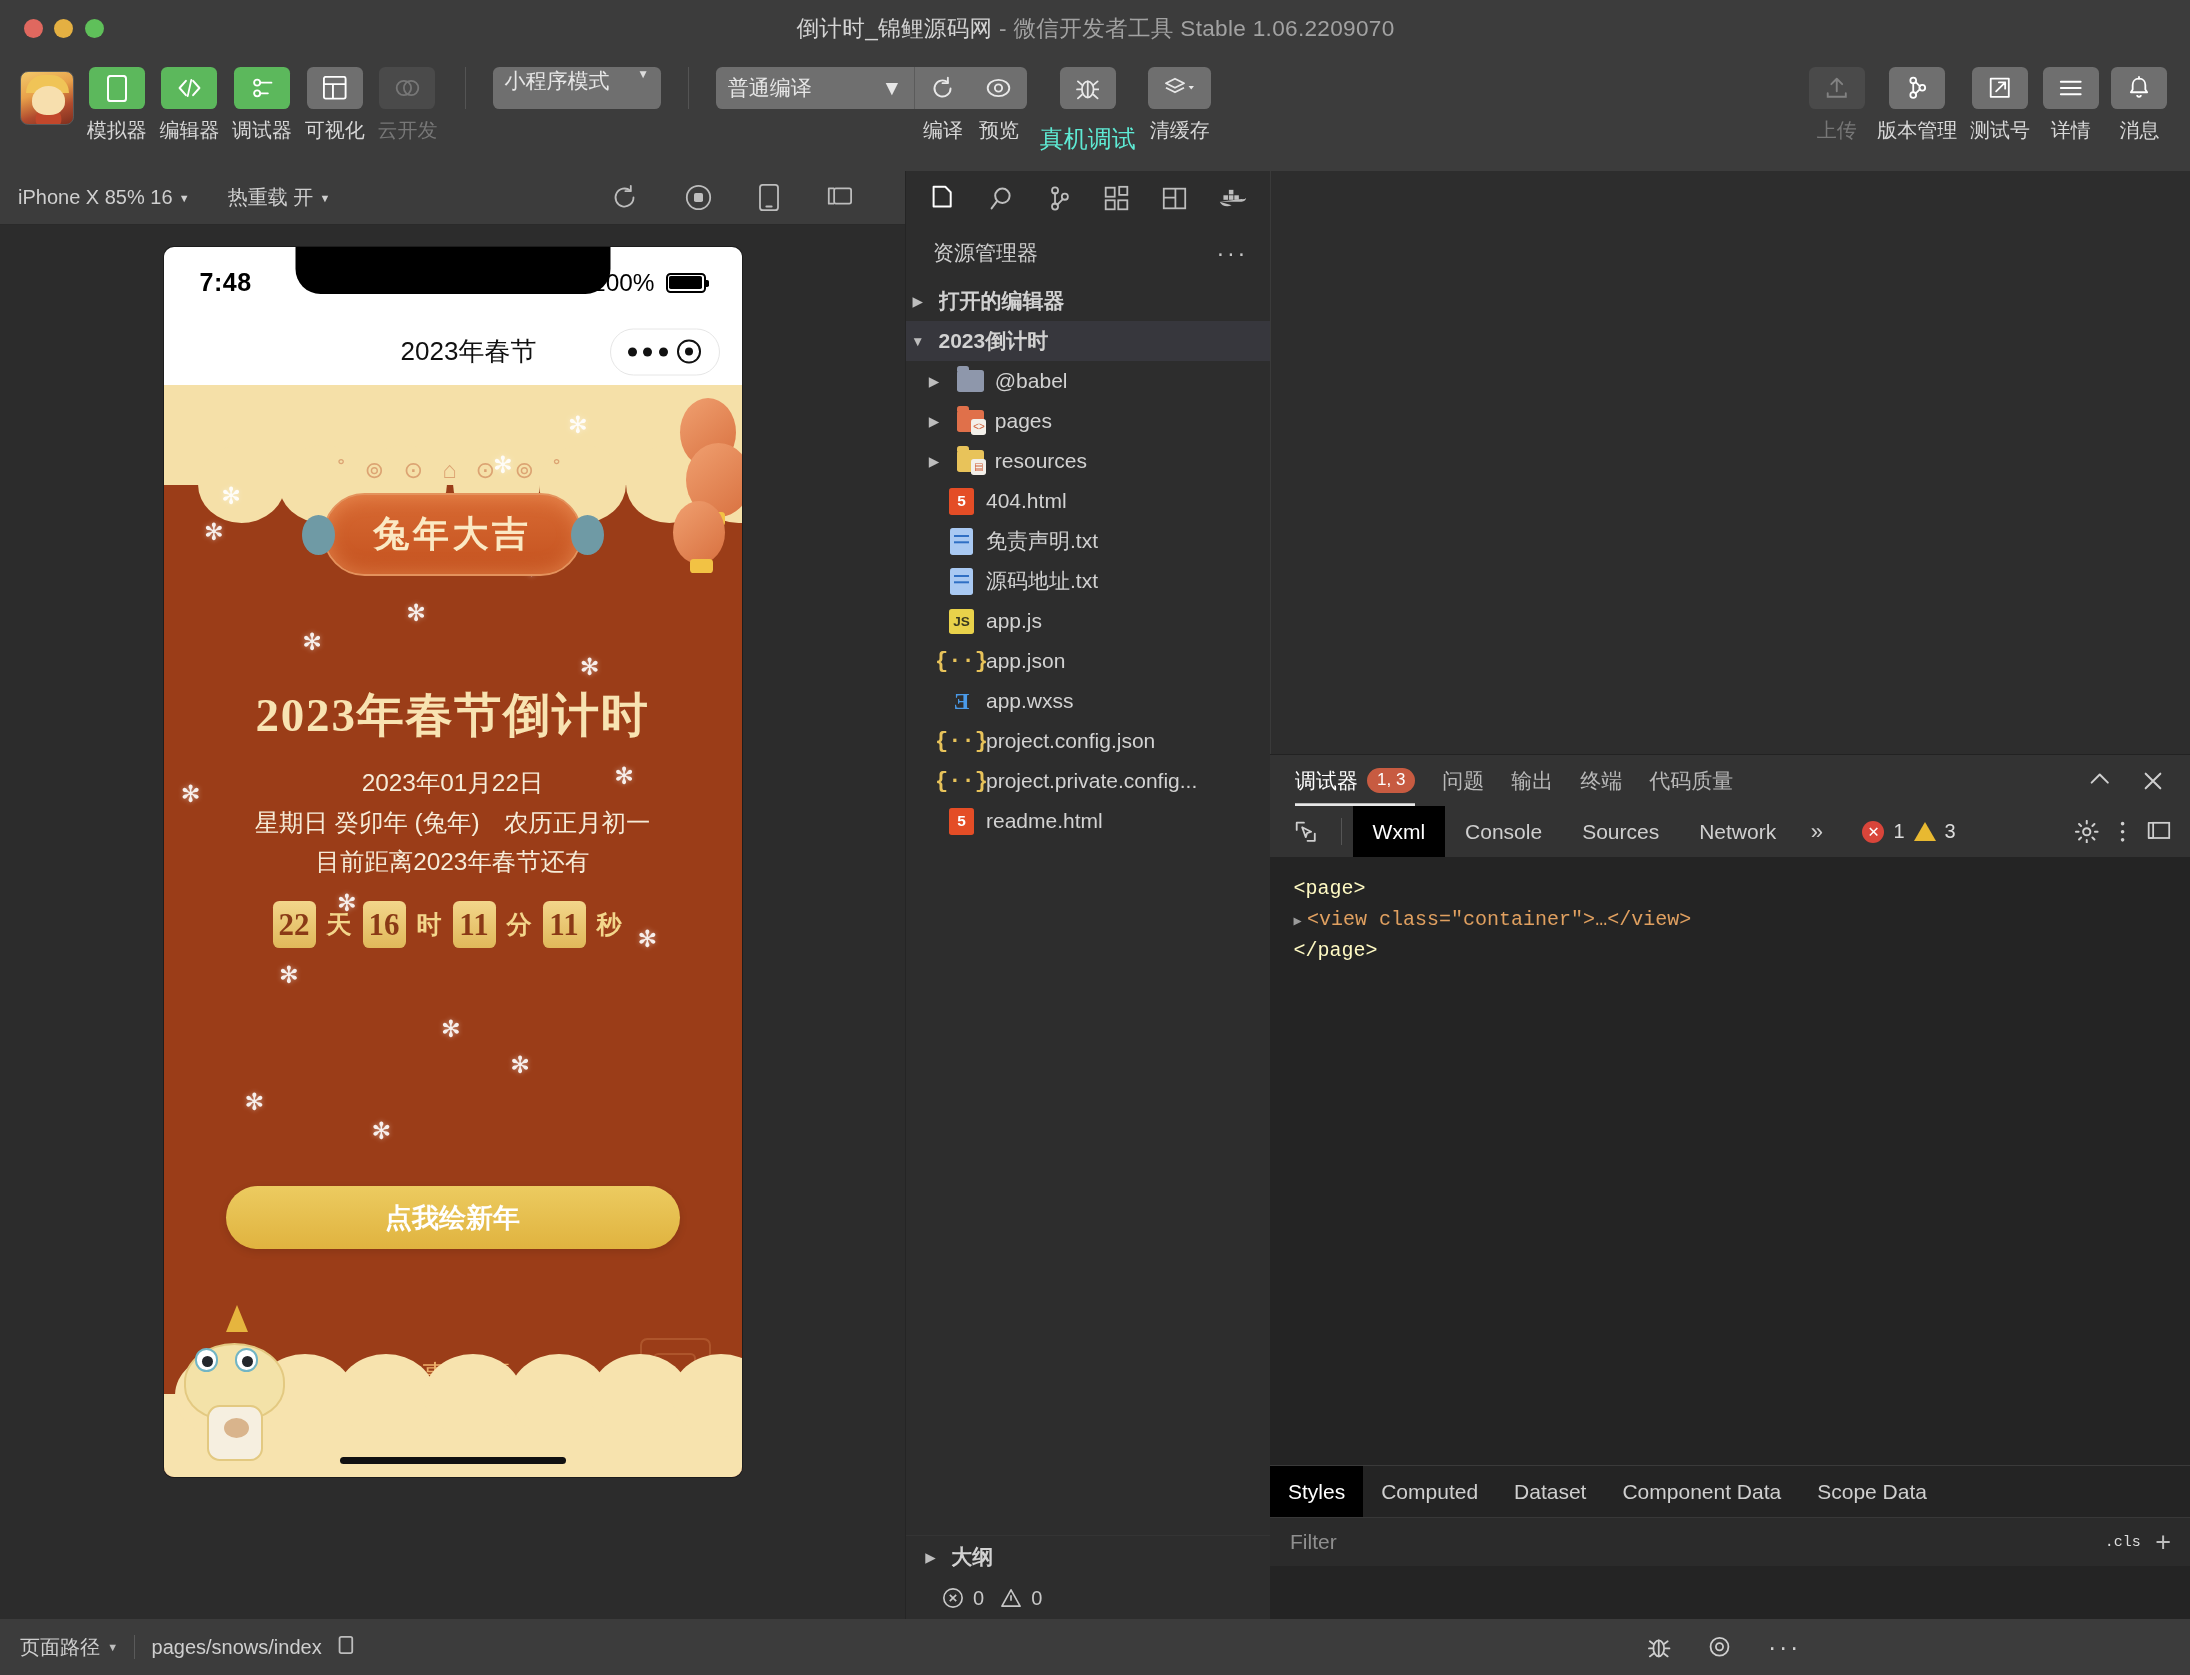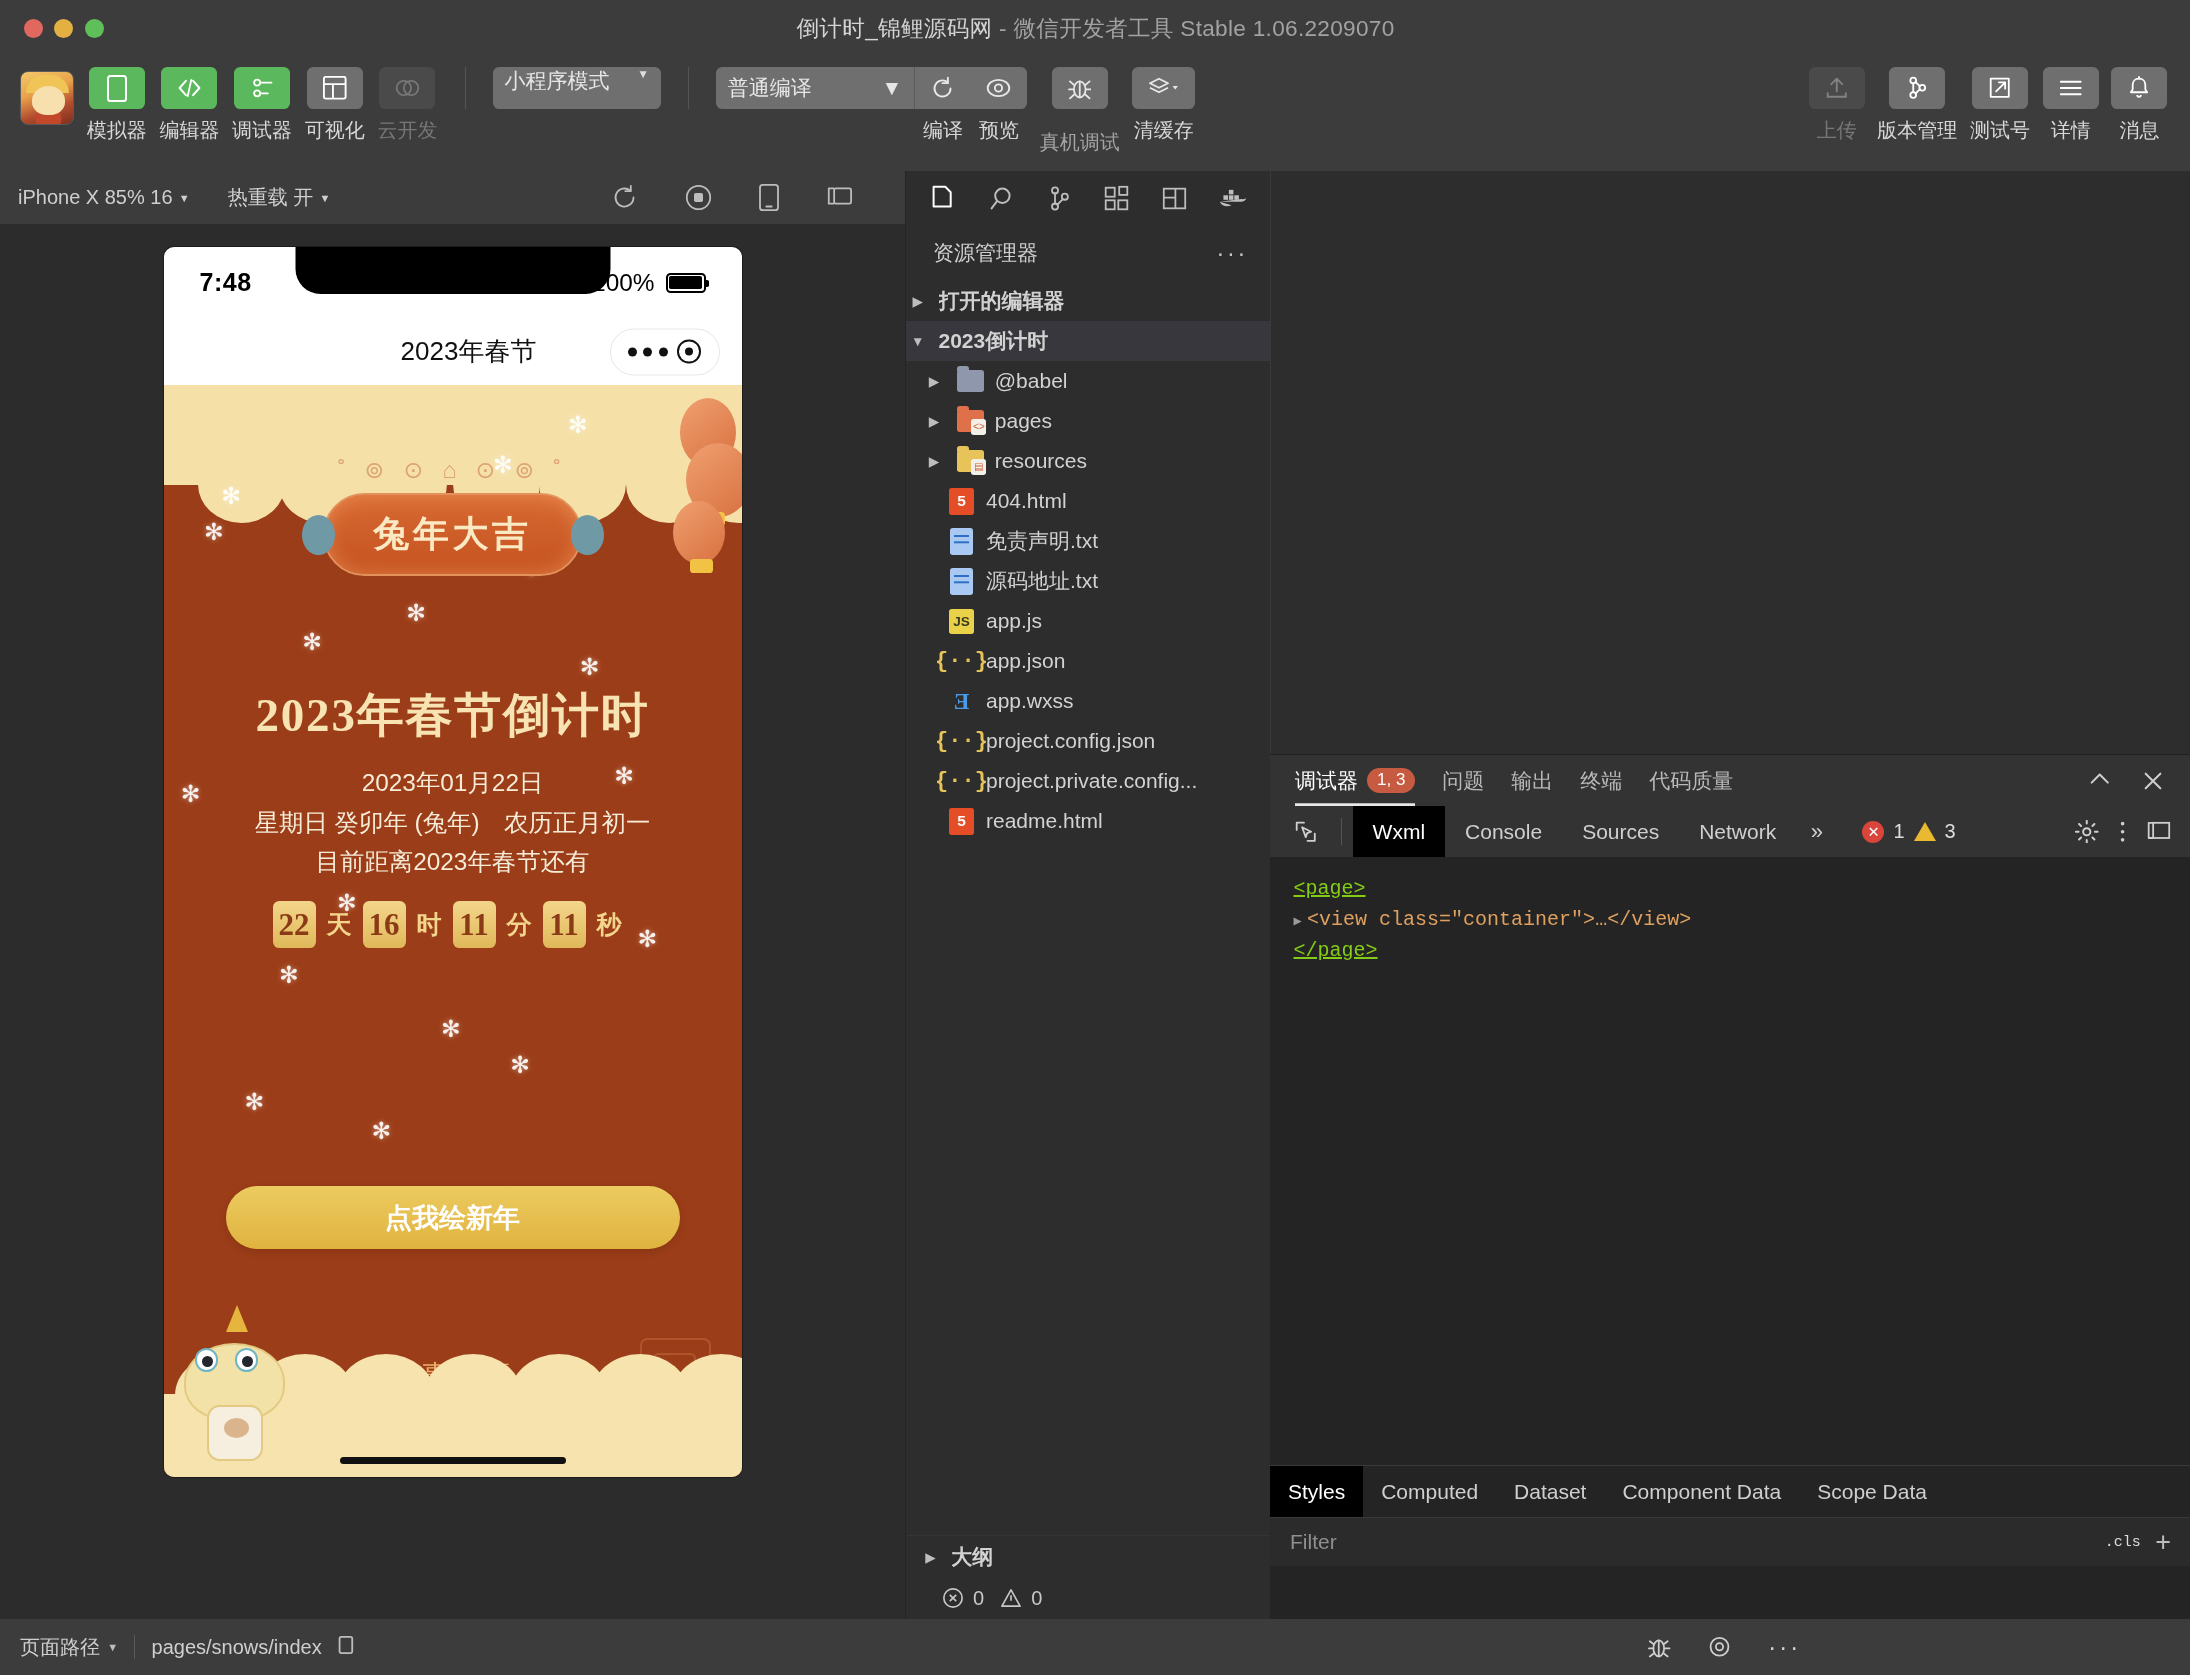--- a/index.html
+++ b/index.html
@@ -275,21 +275,21 @@
   .dt-tab{ padding:0 20px; height:51px; display:flex;align-items:center;font-size:21px;color:#cfcfcf;}
   .dt-tab.active{background:#000;color:#fff;}
   .dt-more{padding:0 14.5px;color:#cfcfcf;font-size:22px;}
   .dt-counts{margin-left:25px;display:flex;align-items:center;gap:9px;font-size:20px;color:#ddd;}
   .err-dot{width:22px;height:22px;border-radius:50%;background:#d9453a;color:#fff;font-size:14.5px;display:flex;align-items:center;justify-content:center;font-weight:700;}
   .warn-tri{width:0;height:0;border-left:11px solid transparent;border-right:11px solid transparent;border-bottom:19px solid #e8b931;position:relative;}
   .dt-right{margin-left:auto;display:flex;align-items:center;gap:20px;padding-right:20px;color:#cfcfcf;}
 
   .dom { flex:1 1 auto; padding:16.3px 23.5px; font-family:"Liberation Mono","DejaVu Sans Mono",monospace; font-size:20px; color:#d6d6d6; background:#242424; min-height:0;}
   .dom .ln { line-height:1.55; white-space:nowrap;}
-  .dom .tag{color:#84cc16;text-decoration:underline;} .dom .val{color:#e0a060;}
+  .dom .tag{color:#fef9c3;} .dom .val{color:#e0a060;}
   .dom .tw{color:#9b9b9b; font-size:13.6px; margin-right:5.4px;}
 
   .styles-pane { flex:0 0 154px; background:#242424; border-top:0.9px solid #3a3a3a; display:flex; flex-direction:column;}
   .st-tabs { height:51px; display:flex; align-items:center; background:#242424; flex:0 0 51px;}
   .st-tab { padding:0 18px; height:51px; display:flex; align-items:center; font-size:21px; color:#cfcfcf;}
   .st-tab.active{ background:#000; color:#fff;}
   .st-filter { height:49px; display:flex; align-items:center; background:#2b2b2b; padding:0 20px; gap:14.5px; border-top:0.9px solid #383838;}
   .st-filter input{
     flex:1 1 auto; background:transparent; border:none; outline:none; color:#ddd; font-size:21px;
     font-family:"Liberation Sans", sans-serif;
@@ -421,21 +421,21 @@
         <div style="width:12.7px"></div>
         <div class="tbtn-row">
           <div class="icon-btn solo">
             <span>
               <svg width="23.5" height="25" viewBox="0 0 26 28">
                   <ellipse cx="13" cy="15" rx="6.5" ry="9" fill="none" stroke="#e8e8e8" stroke-width="2"></ellipse>
                   <path d="M13 6 V24 M6.5 10 L2 6 M19.5 10 L24 6 M6 15 H1 M20 15 H25 M6.5 21 L2 25 M19.5 21 L24 25" stroke="#e8e8e8" stroke-width="2" stroke-linecap="round"></path>
                 </svg>
             </span>
           </div>
-          <div class="lbl" style="font-size:20px;color:#a3a3a3;margin-top:20px;">真机调试</div>
+          <div class="lbl" style="font-size:24px;color:#5eead4;margin-top:14px;">真机调试</div>
         </div>
         <div style="width:12.7px"></div>
         <div class="tbtn-row">
           <div class="icon-btn solo" style="width:63px">
             <span>
               <svg width="31" height="23.5" viewBox="0 0 34 26">
                   <path d="M12 3 L22 8 L12 13 L2 8 Z" fill="none" stroke="#e8e8e8" stroke-width="2" stroke-linejoin="round"></path>
                   <path d="M2 13 L12 18 L22 13" fill="none" stroke="#e8e8e8" stroke-width="2" stroke-linejoin="round"></path>
                   <path d="M27 11 l3 4 3-4" fill="#e8e8e8"></path>
                 </svg>

